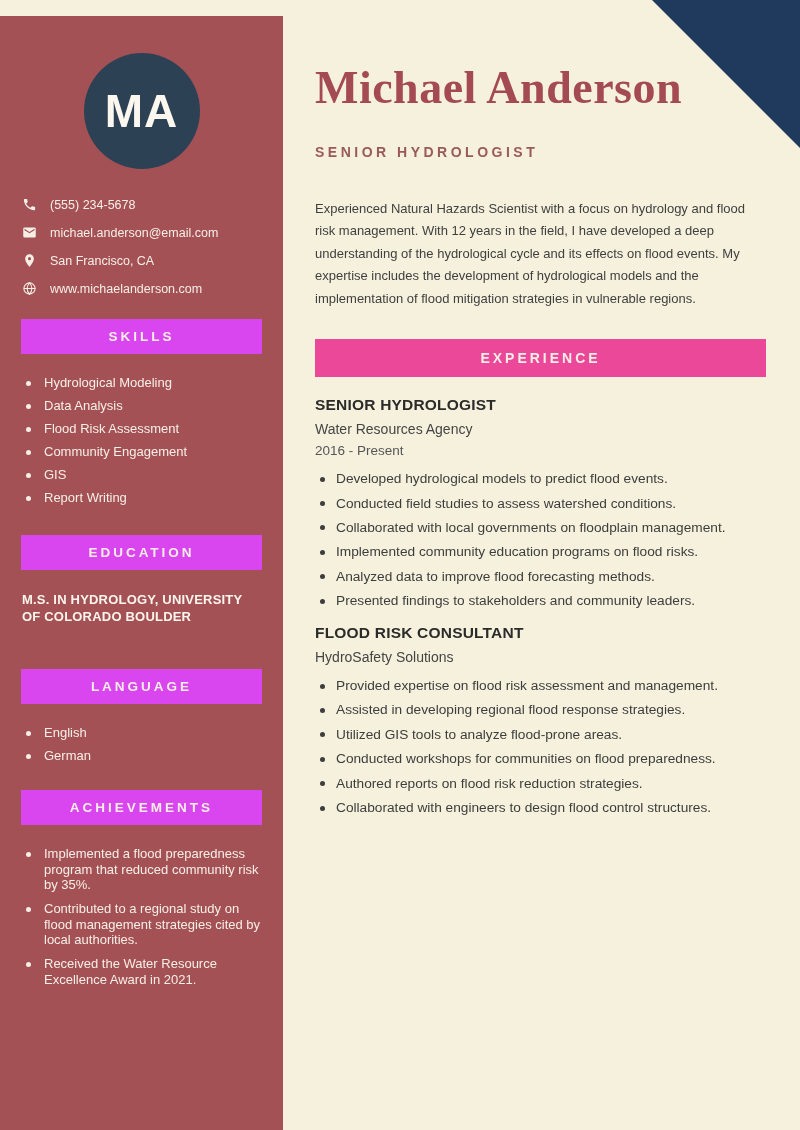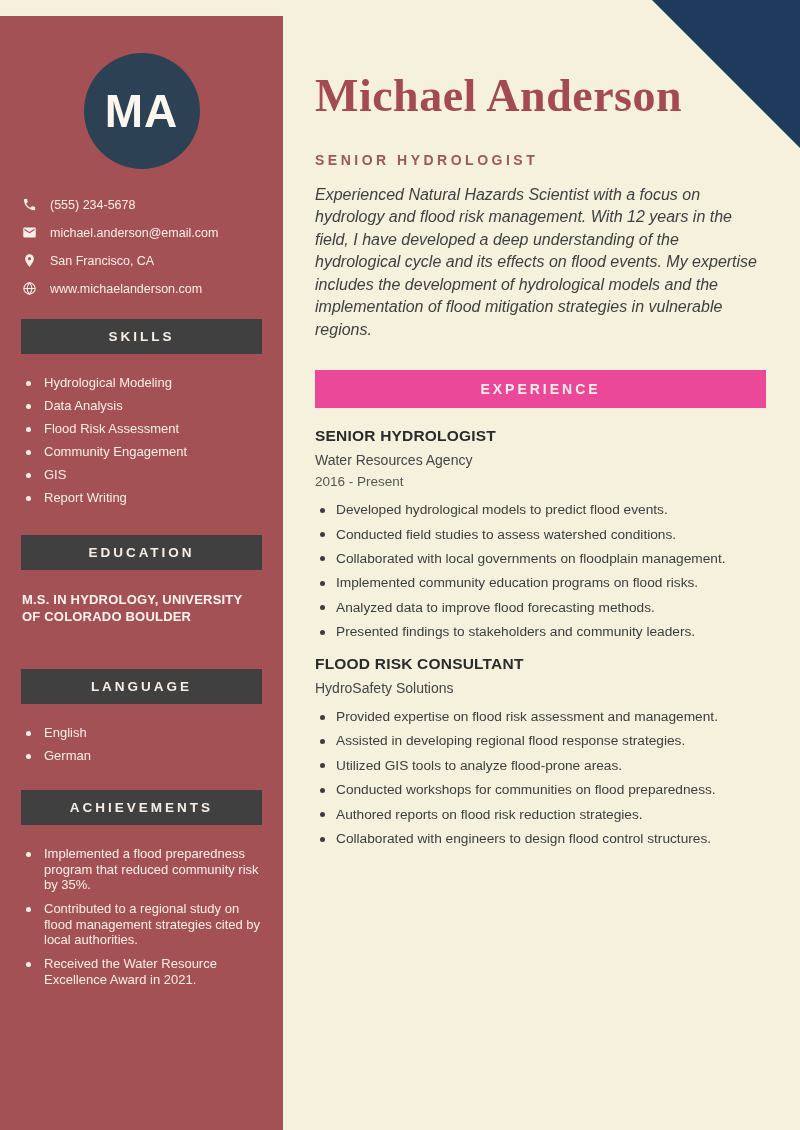--- a/index.html
+++ b/index.html
@@ -46,21 +46,21 @@
     font-size: 12.5px; color: #f6efe6;
   }
   .contact-row .cicon {
     width: 15px; height: 15px; margin-right: 13px;
     flex: 0 0 15px; display: inline-flex;
   }
   .contact-row svg { width: 15px; height: 15px; }
   .side-bar-header {
     margin: 0 21px;
     height: 35px;
-    background: #404040;
+    background: #d946ef;
     display: flex; align-items: center; justify-content: center;
     font-size: 13.5px; font-weight: bold; letter-spacing: 3px;
     color: #f6eee6;
   }
   .skills-header { margin-top: 23px; }
   .side-list { list-style: none; margin: 21px 0 0 0; padding: 0 18px 0 24px; }
   .side-list li {
     position: relative;
     padding-left: 20px;
     font-size: 13px; line-height: 15.5px;
@@ -81,42 +81,41 @@
     color: #fbf5ec;
   }
   .language-header { margin-top: 44px; }
   .achievements-header { margin-top: 27px; }
   .achieve-list li { margin-bottom: 8.5px; }
   
   .main {
     position: absolute; left: 283px; top: 0;
     width: 517px; height: 1130px;
     box-sizing: border-box;
-    padding: 40px 34px 0 32px;
+    padding: 32px 34px 0 32px;
     z-index: 1;
   }
   .name {
     font-family: "Liberation Serif", serif;
     font-weight: bold;
     font-size: 46px; line-height: 50px;
     color: #a34a52;
     letter-spacing: 0.5px;
   }
   .job-title-top {
     margin-top: 10px;
     font-size: 14px; font-weight: bold;
     letter-spacing: 3.5px;
     color: #9a5a58;
   }
   .summary {
-    margin-top: 16px;
-    font-size: 16px; line-height: 22.5px;
+    margin-top: 38px;
+    font-size: 13px; line-height: 22.5px;
     color: #3f3f3f;
     max-width: 452px;
-    font-style: italic;
   }
   .exp-header {
     margin-top: 29px;
     height: 38px;
     background: #ec4899;
     display: flex; align-items: center; justify-content: center;
     font-size: 14px; font-weight: bold; letter-spacing: 3px;
     color: #f6eee6;
   }
   .job { margin-top: 19px; }

